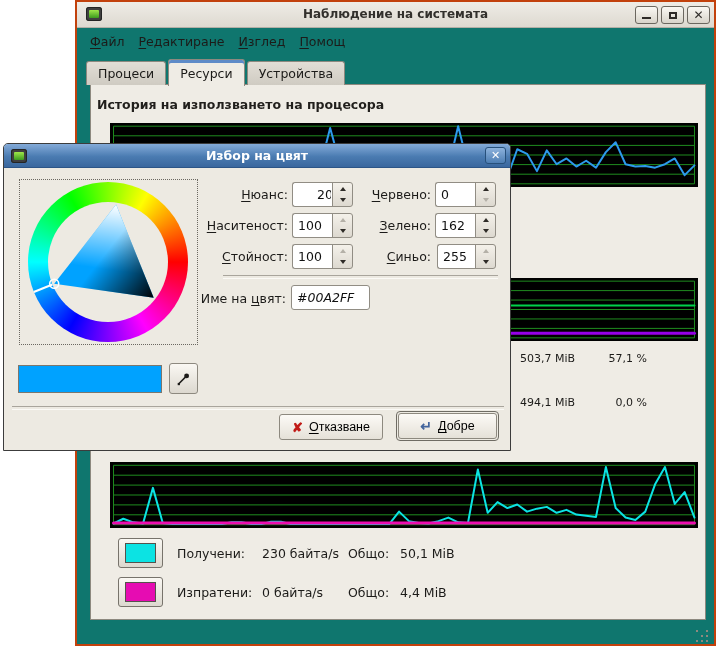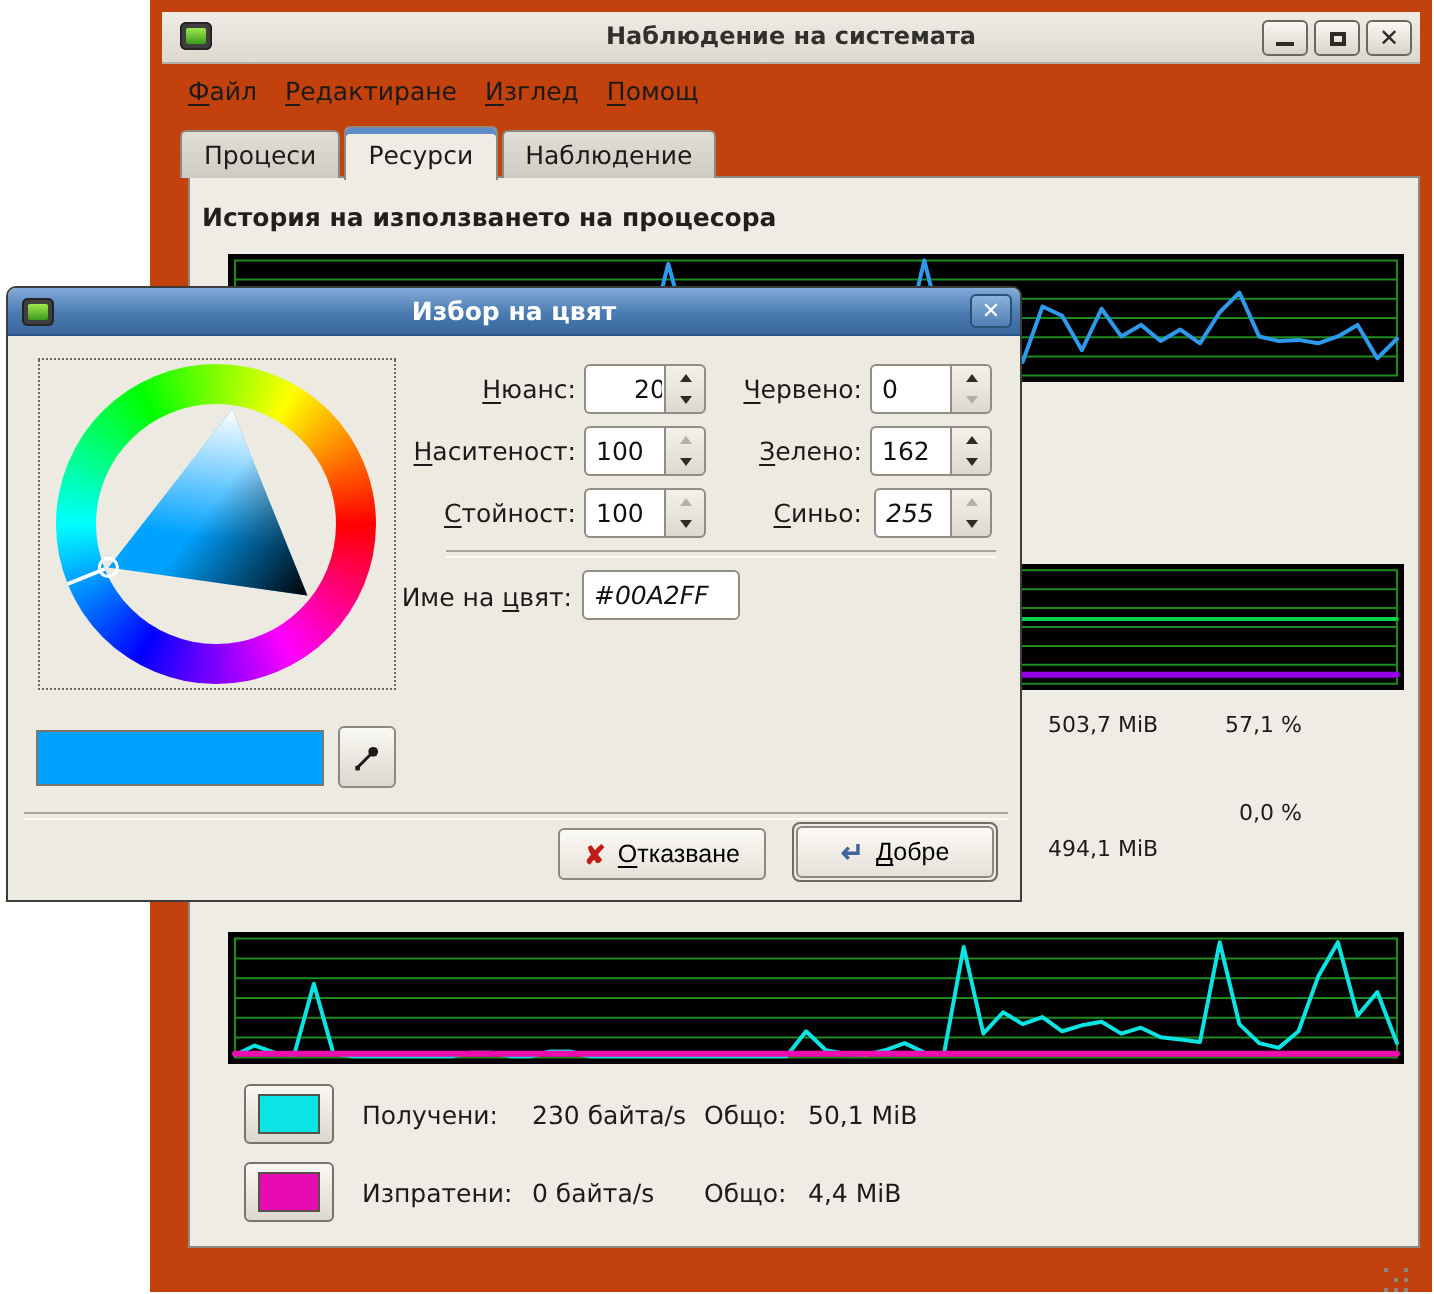--- a/index.html
+++ b/index.html
@@ -1,20 +1,20 @@
 <!DOCTYPE html>
 <html><head>
 <meta charset="utf-8">
 <style>
   html,body{margin:0;padding:0;}
   #desktop{position:relative;width:717px;height:647px;background:#ffffff;overflow:hidden;
     font-family:"DejaVu Sans",sans-serif;font-size:12px;color:#1c1b19;}
   
   #main-window{position:absolute;left:75px;top:0;width:641px;height:646px;
-    background:#c2410c;border:6px solid #c2410c;box-sizing:border-box;}
+    background:#0f766e;border:2px solid #c2410c;box-sizing:border-box;}
   .titlebar{position:absolute;left:0;top:0;width:100%;height:26px;
     background:linear-gradient(#efece6,#ddd9d0);border-bottom:1px solid #b3afa6;box-sizing:border-box;}
   .title-text{position:absolute;left:0;right:0;top:5px;text-align:center;font-weight:bold;color:#32302c;}
   .app-icon{position:absolute;width:16px;height:14px;background:#3f3f3f;border-radius:3px;
     box-shadow:inset 0 0 0 1px #242424;}
   .app-icon .scr{position:absolute;left:3px;top:3px;width:10px;height:8px;
     background:linear-gradient(#9fe74a,#3c9a1e);border-radius:1px;}
   #main-window .app-icon{left:9px;top:5px;}
   .winbtns{position:absolute;right:4px;top:4px;display:flex;gap:3px;}
   .wbtn{width:23px;height:18px;background:linear-gradient(#faf8f3,#d8d4ca);
@@ -122,21 +122,21 @@
     <div class="menubar">
       <span class="menu-item"><u>Ф</u>айл</span>
       <span class="menu-item"><u>Р</u>едактиране</span>
       <span class="menu-item"><u>И</u>зглед</span>
       <span class="menu-item"><u>П</u>омощ</span>
     </div>
 
     <div class="tabbar">
       <span class="tab">Процеси</span>
       <span class="tab active">Ресурси</span>
-      <span class="tab">Наблюдение</span>
+      <span class="tab">Устройства</span>
     </div>
 
     <div class="page"></div>
 
     <div class="section-title" style="left:20px;top:95px;">История на използването на процесора</div>
     <div class="chart" style="left:33px;top:121px;width:588px;height:64px;">
         <svg viewBox="0 0 1000 100" preserveAspectRatio="none">
           <rect x="6" y="5" width="988" height="90" fill="none" stroke="#1f8c1f" stroke-width="1" vector-effect="non-scaling-stroke"></rect>
           <line x1="6" y1="20" x2="994" y2="20" stroke="#1f8c1f" stroke-width="1" vector-effect="non-scaling-stroke"></line>
           <line x1="6" y1="35" x2="994" y2="35" stroke="#1f8c1f" stroke-width="1" vector-effect="non-scaling-stroke"></line>
@@ -154,21 +154,21 @@
           <line x1="6" y1="35" x2="994" y2="35" stroke="#1f8c1f" stroke-width="1" vector-effect="non-scaling-stroke"></line>
           <line x1="6" y1="50" x2="994" y2="50" stroke="#1f8c1f" stroke-width="1" vector-effect="non-scaling-stroke"></line>
           <line x1="6" y1="65" x2="994" y2="65" stroke="#1f8c1f" stroke-width="1" vector-effect="non-scaling-stroke"></line>
           <line x1="6" y1="80" x2="994" y2="80" stroke="#1f8c1f" stroke-width="1" vector-effect="non-scaling-stroke"></line>
           <polyline points="6.0,43.7 994.0,43.7" fill="none" stroke="#00d24a" stroke-width="2" stroke-linejoin="round" stroke-linecap="round" vector-effect="non-scaling-stroke"></polyline>
           <polyline points="6.0,87.8 994.0,87.8" fill="none" stroke="#9500e6" stroke-width="3" stroke-linejoin="round" stroke-linecap="round" vector-effect="non-scaling-stroke"></polyline>
         </svg>
       </div>
     <span class="stat" style="left:443px;top:350px;">503,7 MiB</span>
     <span class="stat pct" style="left:470px;top:350px;">57,1 %</span>
-    <span class="stat" style="left:443px;top:412px;">494,1 MiB</span>
+    <span class="stat" style="left:443px;top:394px;">494,1 MiB</span>
     <span class="stat pct" style="left:470px;top:394px;">0,0 %</span>
 
     <div class="chart" style="left:33px;top:460px;width:588px;height:66px;">
         <svg viewBox="0 0 1000 100" preserveAspectRatio="none">
           <rect x="6" y="5" width="988" height="90" fill="none" stroke="#1f8c1f" stroke-width="1" vector-effect="non-scaling-stroke"></rect>
           <line x1="6" y1="20" x2="994" y2="20" stroke="#1f8c1f" stroke-width="1" vector-effect="non-scaling-stroke"></line>
           <line x1="6" y1="35" x2="994" y2="35" stroke="#1f8c1f" stroke-width="1" vector-effect="non-scaling-stroke"></line>
           <line x1="6" y1="50" x2="994" y2="50" stroke="#1f8c1f" stroke-width="1" vector-effect="non-scaling-stroke"></line>
           <line x1="6" y1="65" x2="994" y2="65" stroke="#1f8c1f" stroke-width="1" vector-effect="non-scaling-stroke"></line>
           <line x1="6" y1="80" x2="994" y2="80" stroke="#1f8c1f" stroke-width="1" vector-effect="non-scaling-stroke"></line>
@@ -293,21 +293,21 @@
     <span class="spin" style="left:471px;top:69px;">
         <span class="sbtn">
           <i class="arr-up"></i>
         </span>
         <span class="sbtn">
           <i class="arr-dn"></i>
         </span>
       </span>
 
     <span class="fl" style="left:345px;top:105px;width:82px;"><u>С</u>иньо:</span>
-    <input class="entry sp" style="left: 433px; top: 100px; font-style: italic;" readonly="" value="255">
+    <input class="entry sp" style="left: 433px; top: 100px;" readonly="" value="255">
     <span class="spin" style="left:471px;top:100px;">
         <span class="sbtn">
           <i class="arr-up dis"></i>
         </span>
         <span class="sbtn">
           <i class="arr-dn"></i>
         </span>
       </span>
 
     <div class="sep" style="left:219px;top:131px;width:275px;"></div>

